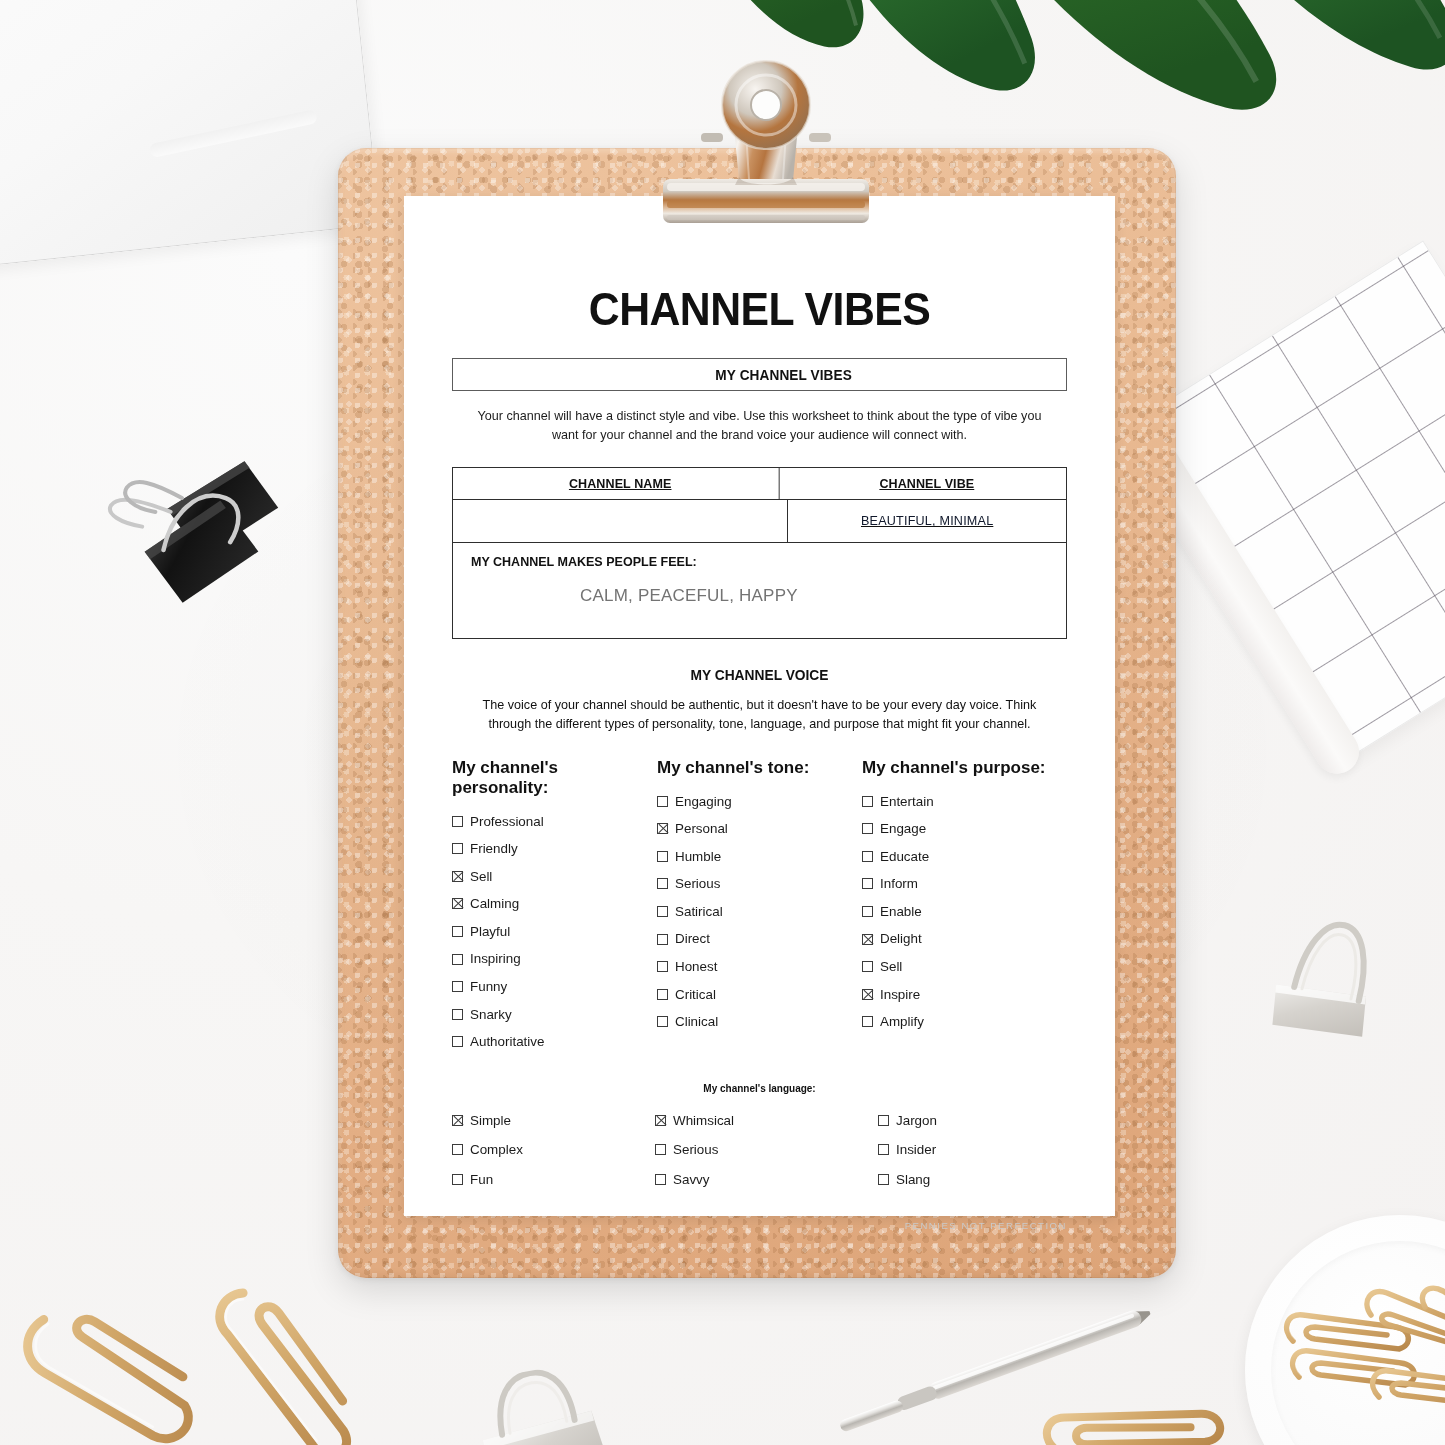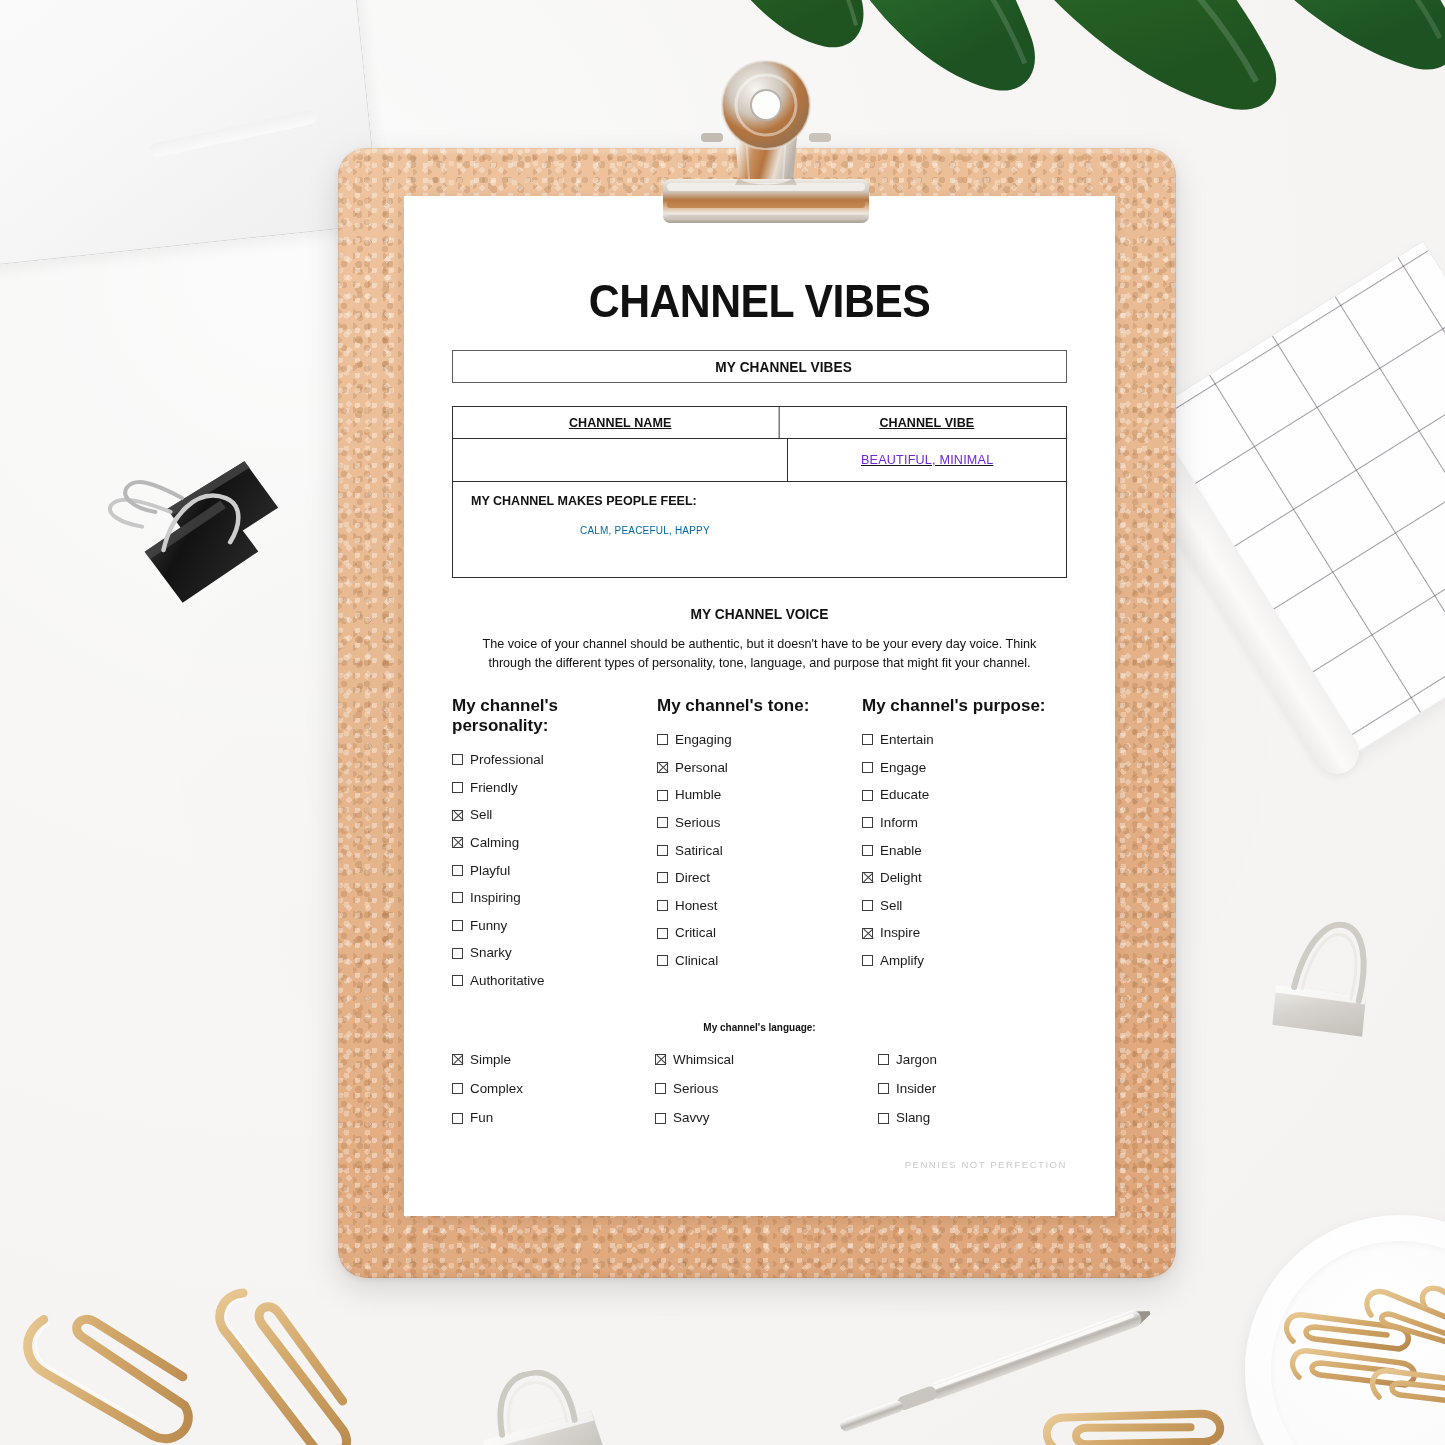--- a/index.html
+++ b/index.html
@@ -182,21 +182,21 @@
     background:#ffffff;
     box-shadow: 0 3px 12px rgba(0,0,0,0.10);
     z-index:4;
     padding: 0;
     box-sizing: border-box;
   }
 
   
   .doc{
     position:absolute;
-    left:48px; right:48px; top:0;
+    left:48px; right:48px; top:8px;
     color:#111;
   }
 
   .doc-title{
     text-align:center;
     font-size: 46px;
     font-weight: 800;
     letter-spacing: -0.6px;
     margin: 78px 0 0 0;
     font-family: "Liberation Sans", sans-serif;
@@ -251,38 +251,38 @@
     text-align:center;
     font-weight: 800;
     letter-spacing:0.1px;
     transform: scaleX(0.95);
     padding: 8px 10px;
   }
   .vrow-entry{ border-bottom: 1.6px solid #2e2e2e; min-height: 42px; }
   .vrow-entry .vcell{
     display:flex; align-items:center; justify-content:center;
     font-size: 12.6px;
-    color:#6d28d9;
+    color:#0f172a;
     letter-spacing:0.2px;
   }
   .vfull{
     padding: 9px 12px 22px 12px;
     min-height: 64px;
   }
   .vfull-label{
     font-size: 13.2px;
     font-weight: 800;
     transform: scaleX(0.95);
     display:inline-block;
   }
   .vfull-value{
     margin-top: 16px;
     margin-left: 115px;
-    font-size: 10px;
-    color:#0369a1;
+    font-size: 17px;
+    color:#737373;
     letter-spacing:0.2px;
   }
 
   
   .voice-head{
     margin-top: 28px;
     text-align:center;
     font-size: 14.5px;
     font-weight: 800;
     transform: scaleX(0.95);
@@ -528,20 +528,21 @@
 
   <div class="sheet">
     <div class="doc">
 
       <div class="doc-title">CHANNEL VIBES</div>
 
       <div class="section-bar">
         <div class="section-bar-label">MY CHANNEL VIBES</div>
       </div>
 
+      <div class="intro">Your channel will have a distinct style and vibe. Use this worksheet to think about the type of vibe you want for your channel and the brand voice your audience will connect with.</div>
 
       <div class="vtable">
         <div class="vrow vrow-head">
           <div class="vcell left head">CHANNEL NAME</div>
           <div class="vcell head">CHANNEL VIBE</div>
         </div>
         <div class="vrow vrow-entry">
           <div class="vcell left"></div>
           <div class="vcell">BEAUTIFUL, MINIMAL</div>
         </div>

